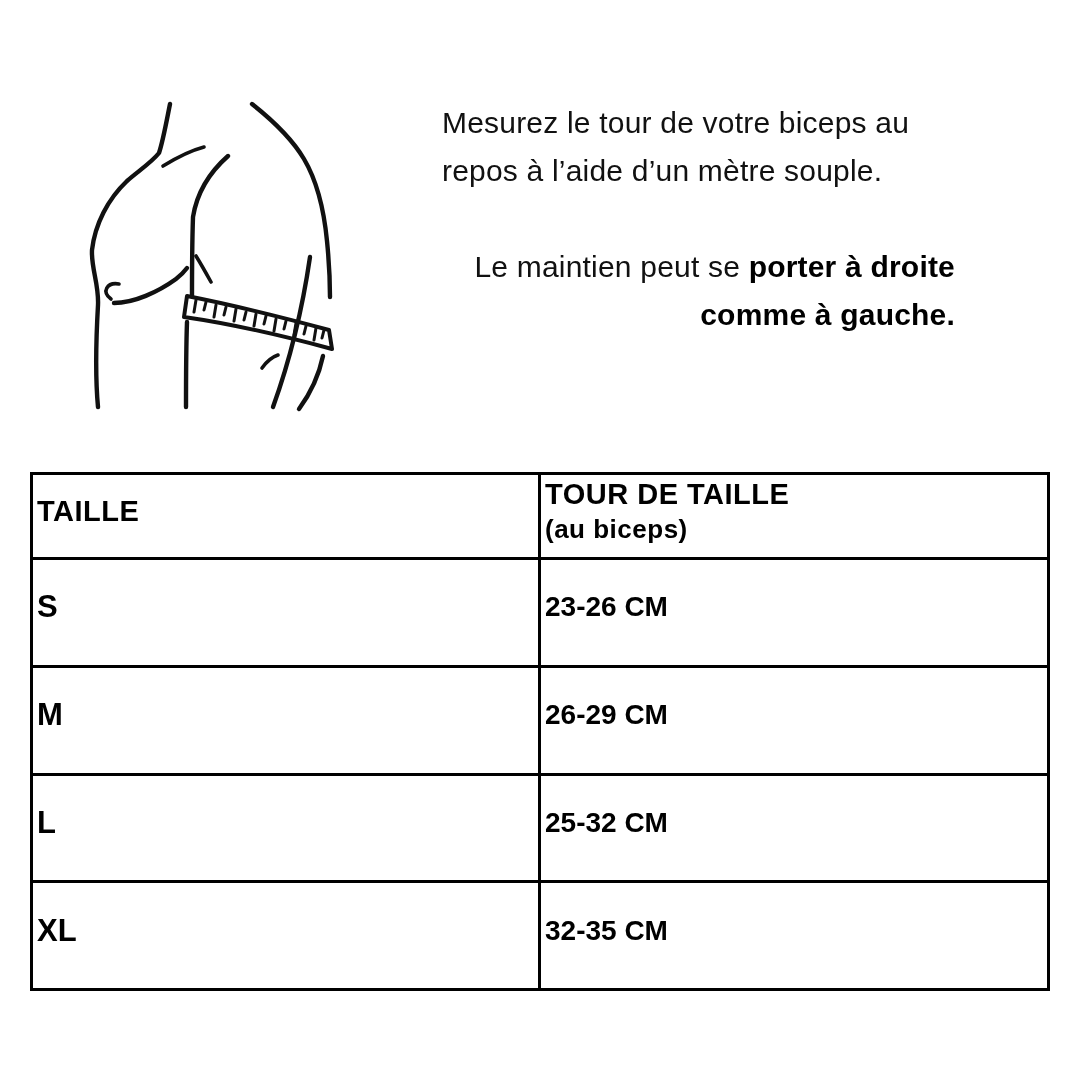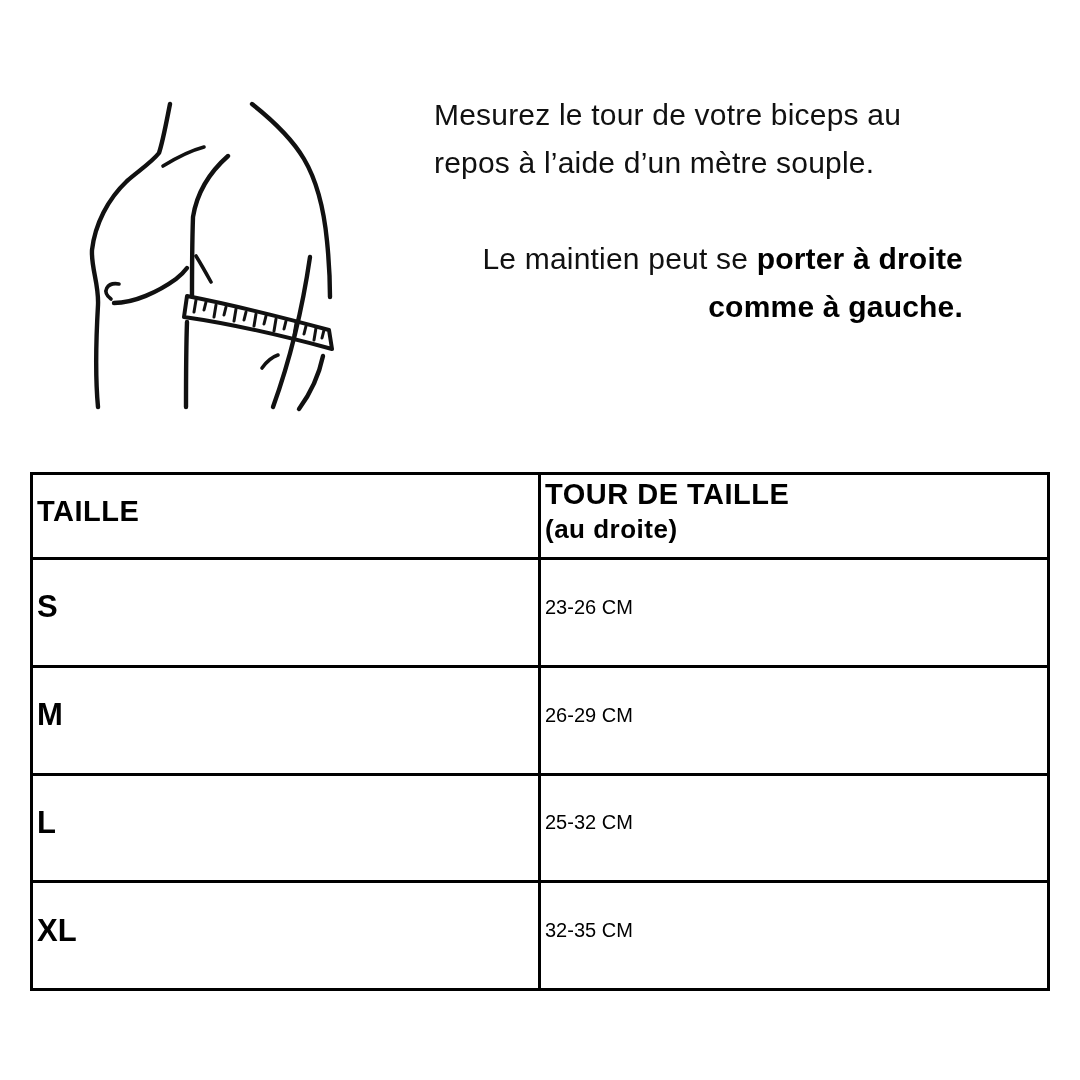--- a/index.html
+++ b/index.html
@@ -23,21 +23,21 @@
   .stroke-detail { stroke-width: 3.6; }
   .tape-band { fill: #ffffff; stroke-width: 4; }
   .tape-ticks { stroke-width: 3; }
 
   
   .instructions {
     position: absolute; left: 430px; top: 87px; width: 537px;
     font-size: 30px; line-height: 48px; color: #111111;
     letter-spacing: 0.2px;
   }
-  .instructions p { margin: 4px; }
+  .instructions p { margin: 12px; }
   .instructions p + p { margin-top: 48px; text-align: right; }
   .instructions strong { font-weight: 700; color: #000000; }
 
   
   .size-table {
     position: absolute; left: 30px; top: 472px;
     width: 1020px; height: 519px;
     border-collapse: collapse; table-layout: fixed;
     text-align: left;
   }
@@ -46,21 +46,21 @@
     vertical-align: middle;
     padding: 0 4px 10px 4px;
     color: #000000;
   }
   .size-table thead tr { height: 85px; }
   .size-table tbody tr { height: 86px; }
   col.col-size { width: 508px; }
   th.hdr { font-size: 29px; font-weight: 700; letter-spacing: 0.5px; }
   th.hdr .sub { font-size: 26px; font-weight: 700; margin-top: 3px; }
   td.cell-size { font-size: 31px; font-weight: 700; }
-  td.cell-range { font-size: 20px; font-weight: 400; margin-top: 28px; }
+  td.cell-range { font-size: 28px; font-weight: 700; margin-top: 28px; }
 </style>
 </head>
 <body>
 
 <div class="canvas">
 
   <svg class="illustration" viewBox="55 85 345 335" aria-hidden="true">
 
     <path class="stroke-main" d="M 170 104 C 166 124 163 141 159 153 C 151 163 137 172 127 181 C 108 199 95 224 92 250 C 91 268 99 284 98 305 C 96 340 95 375 98 407"></path>
 
@@ -97,21 +97,21 @@
   <table class="size-table">
     <colgroup>
       <col class="col-size">
       <col class="col-range">
     </colgroup>
     <thead>
       <tr>
         <th class="hdr">TAILLE</th>
         <th class="hdr">
           <div>TOUR DE TAILLE</div>
-          <div class="sub">(au droite)</div>
+          <div class="sub">(au biceps)</div>
         </th>
       </tr>
     </thead>
     <tbody>
       <tr>
         <td class="cell-size">S</td>
         <td class="cell-range">23-26 CM</td>
       </tr>
       <tr>
         <td class="cell-size">M</td>

